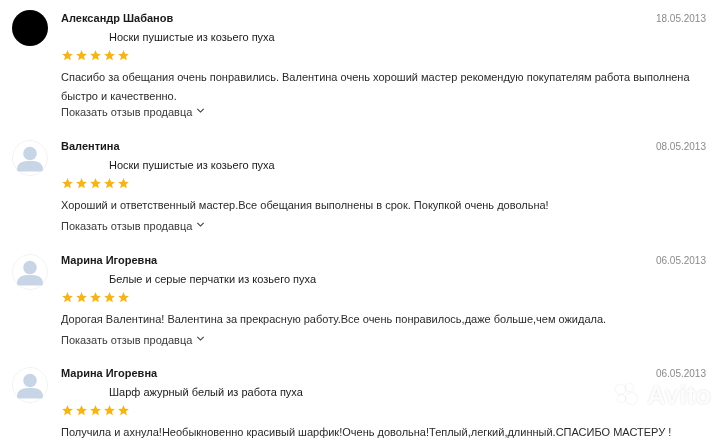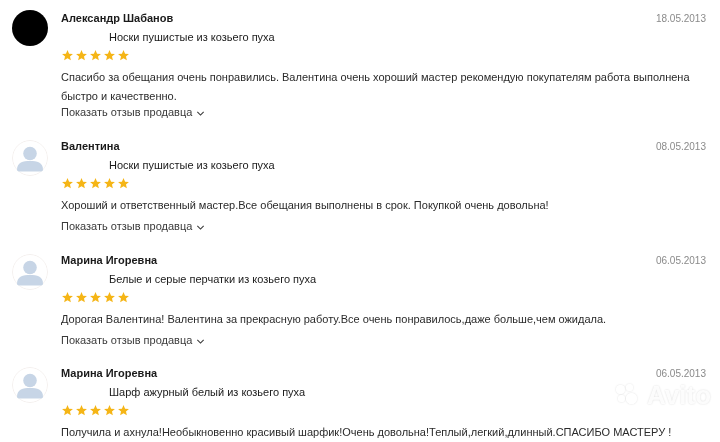--- a/index.html
+++ b/index.html
@@ -35,21 +35,21 @@
       display: flex; gap: 1px;
     }
     .star { width: 13px; height: 13px; }
     .text {
       position: absolute; left: 61px; top: 68px; width: 640px;
       font-size: 11px; line-height: 19px; color: #2a2a2a;
     }
     .seller-toggle {
       position: absolute; left: 61px;
       font-size: 11px; color: #3a3a3a; cursor: pointer;
-      display: flex; align-items: flex-end; gap: 4px;
+      display: flex; align-items: flex-start; gap: 4px;
     }
     .chev { width: 9px; height: 9px; }
     .watermark {
       position: absolute; left: 614px; top: 380px;
       display: flex; align-items: center; gap: 9px;
       color: rgba(255,255,255,0.9);
       font-size: 26px; font-weight: bold;
       text-shadow: 0 0 2px rgba(0,0,0,0.15);
     }
     .wm-dots { position: relative; width: 24px; height: 26px; }
@@ -172,21 +172,21 @@
   <div class="review" style="top:355px;height:87px;">
     <div class="avatar placeholder">
       <svg width="36" height="36" viewBox="0 0 36 36">
         <circle cx="18" cy="18" r="17.5" fill="#ffffff" stroke="#f4f0ee" stroke-width="1"></circle>
         <circle cx="18" cy="13.5" r="6.8" fill="#c7d5e6"></circle>
         <path d="M5 30 C5 22 11 21 18 21 C25 21 31 22 31 30 Q31 31.5 29.5 31.5 L6.5 31.5 Q5 31.5 5 30Z" fill="#c7d5e6"></path>
       </svg>
     </div>
     <div class="author">Марина Игоревна</div>
     <div class="date">06.05.2013</div>
-    <div class="product">Шарф ажурный белый из козьего пуха</div>
+    <div class="product">Шарф ажурный белый из работа пуха</div>
     <div class="stars">
       <svg class="star" viewBox="0 0 24 24">
           <path fill="#f5b516" d="M12 2l2.9 6.6 7.1.6-5.4 4.7 1.6 7-6.2-3.7-6.2 3.7 1.6-7L2 9.2l7.1-.6z"></path>
         </svg>
       <svg class="star" viewBox="0 0 24 24">
           <path fill="#f5b516" d="M12 2l2.9 6.6 7.1.6-5.4 4.7 1.6 7-6.2-3.7-6.2 3.7 1.6-7L2 9.2l7.1-.6z"></path>
         </svg>
       <svg class="star" viewBox="0 0 24 24">
           <path fill="#f5b516" d="M12 2l2.9 6.6 7.1.6-5.4 4.7 1.6 7-6.2-3.7-6.2 3.7 1.6-7L2 9.2l7.1-.6z"></path>
         </svg>

